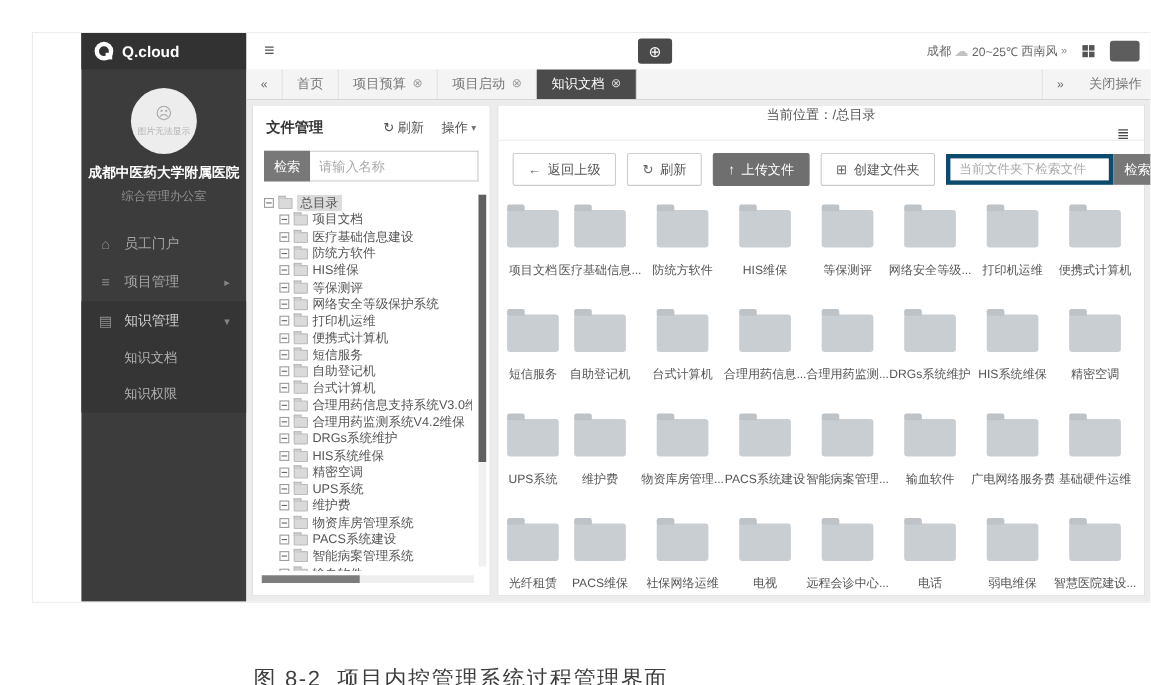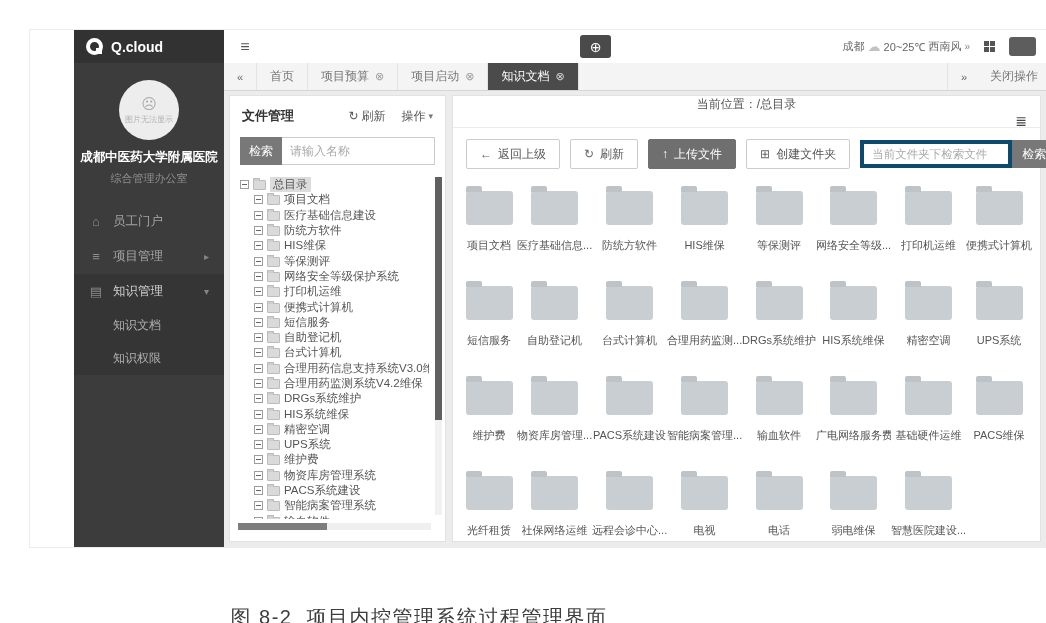--- a/index.html
+++ b/index.html
@@ -411,20 +411,24 @@
               <div class="folder-cell">
               <span class="big-folder"></span>
               <span class="folder-label">自助登记机</span>
             </div>
               <div class="folder-cell">
               <span class="big-folder"></span>
               <span class="folder-label">台式计算机</span>
             </div>
               <div class="folder-cell">
               <span class="big-folder"></span>
+              <span class="folder-label">合理用药信息...</span>
+            </div>
+              <div class="folder-cell">
+              <span class="big-folder"></span>
               <span class="folder-label">合理用药监测...</span>
             </div>
               <div class="folder-cell">
               <span class="big-folder"></span>
               <span class="folder-label">DRGs系统维护</span>
             </div>
               <div class="folder-cell">
               <span class="big-folder"></span>
               <span class="folder-label">HIS系统维保</span>
             </div>
@@ -459,37 +463,37 @@
               <div class="folder-cell">
               <span class="big-folder"></span>
               <span class="folder-label">广电网络服务费</span>
             </div>
               <div class="folder-cell">
               <span class="big-folder"></span>
               <span class="folder-label">基础硬件运维</span>
             </div>
               <div class="folder-cell">
               <span class="big-folder"></span>
+              <span class="folder-label">光纤租赁</span>
+            </div>
+              <div class="folder-cell">
+              <span class="big-folder"></span>
               <span class="folder-label">PACS维保</span>
             </div>
               <div class="folder-cell">
               <span class="big-folder"></span>
-              <span class="folder-label">光纤租赁</span>
-            </div>
-              <div class="folder-cell">
-              <span class="big-folder"></span>
               <span class="folder-label">社保网络运维</span>
             </div>
               <div class="folder-cell">
               <span class="big-folder"></span>
+              <span class="folder-label">电视</span>
+            </div>
+              <div class="folder-cell">
+              <span class="big-folder"></span>
               <span class="folder-label">远程会诊中心...</span>
-            </div>
-              <div class="folder-cell">
-              <span class="big-folder"></span>
-              <span class="folder-label">电视</span>
             </div>
               <div class="folder-cell">
               <span class="big-folder"></span>
               <span class="folder-label">电话</span>
             </div>
               <div class="folder-cell">
               <span class="big-folder"></span>
               <span class="folder-label">弱电维保</span>
             </div>
               <div class="folder-cell">

